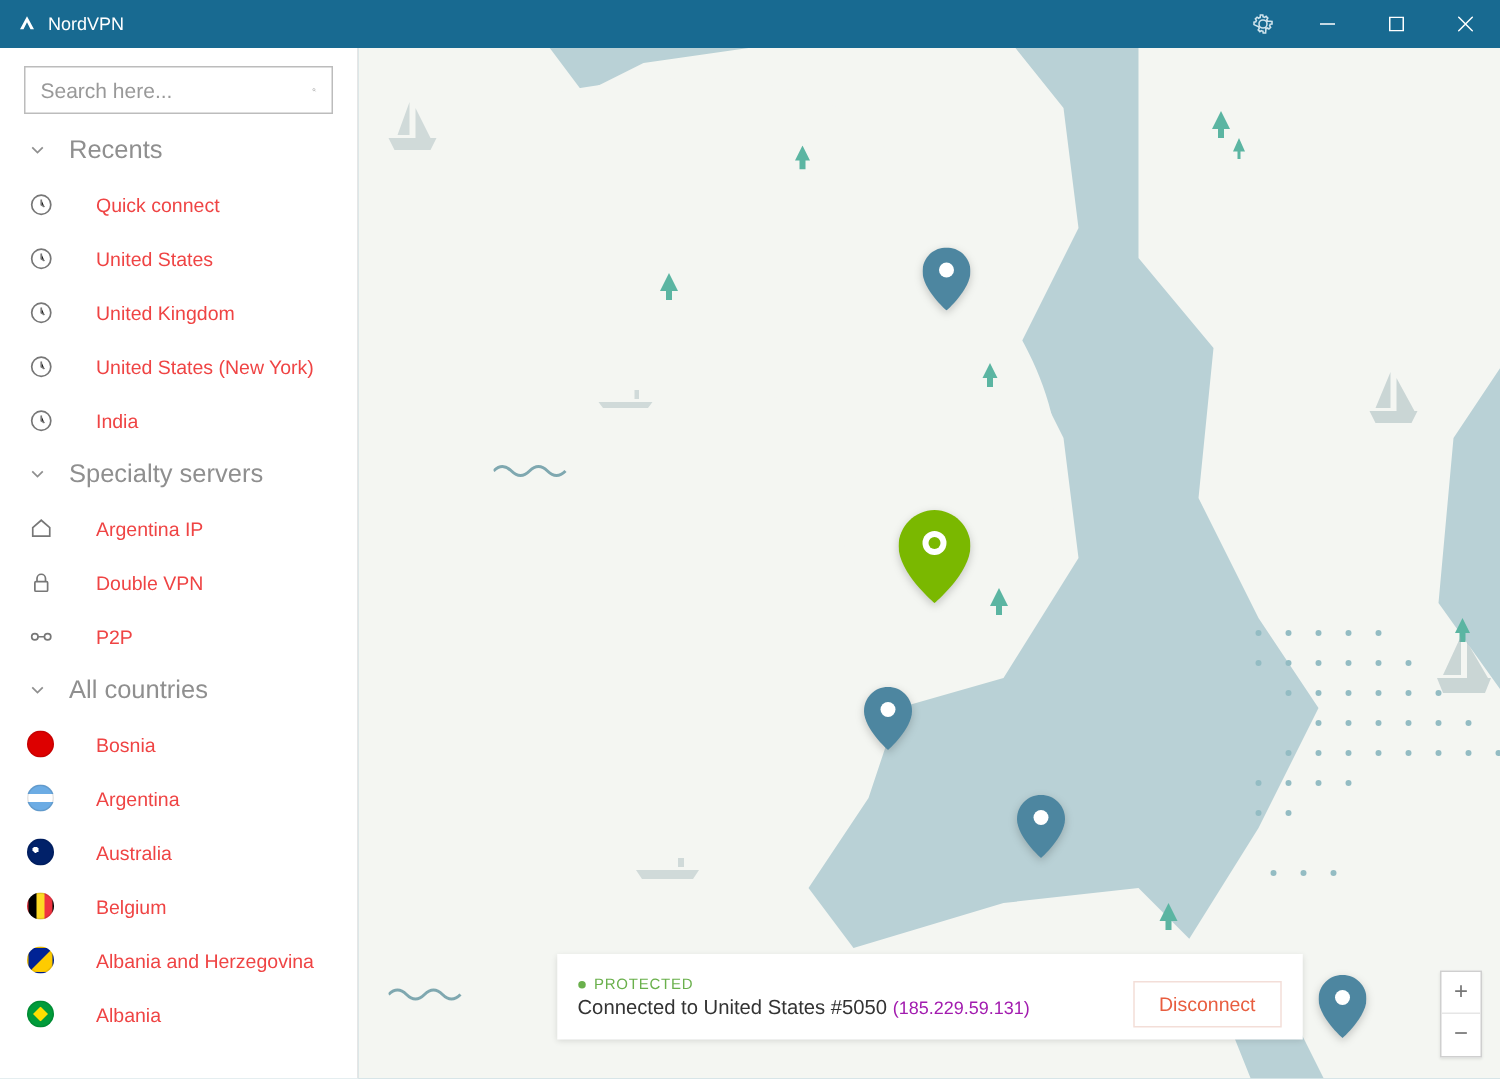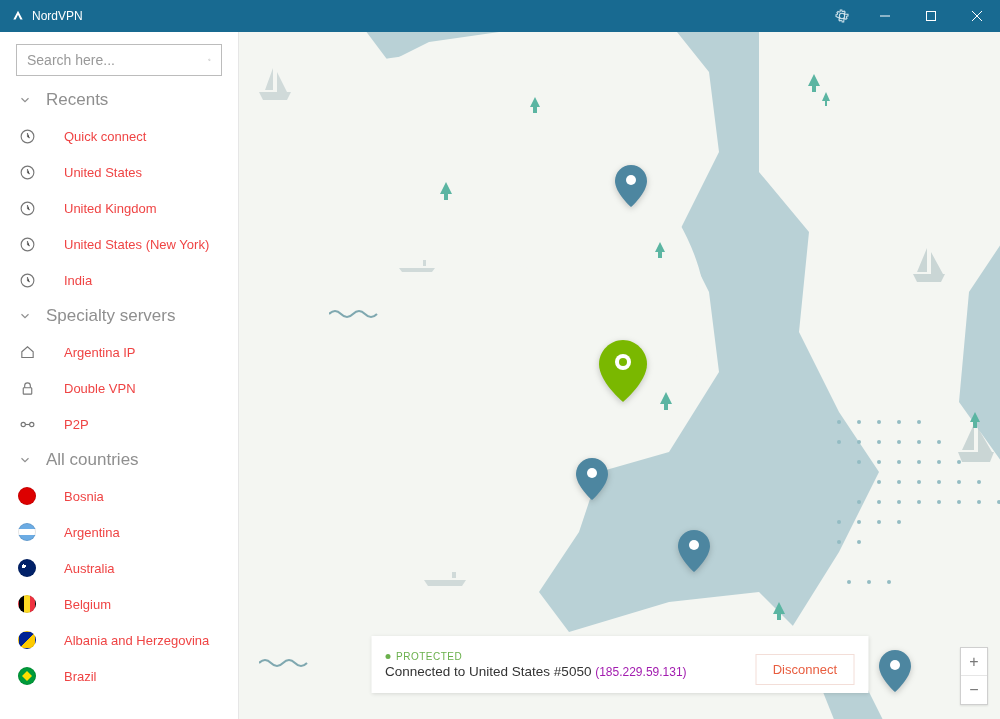--- a/index.html
+++ b/index.html
@@ -207,21 +207,21 @@
       <div class="item">
           <span class="flag flag-be"></span>
           <span>Belgium</span>
         </div>
       <div class="item">
           <span class="flag flag-ba"></span>
           <span>Albania and Herzegovina</span>
         </div>
       <div class="item">
           <span class="flag flag-br"></span>
-          <span>Brazil</span>
+          <span>Albania</span>
         </div>
     </div>
   </div>
 
   <div class="map">
     <svg class="world" viewBox="0 0 761 687">
 
       <g fill="#f4f6f2">
         <path d="M-10 -10 L120 -10 L150 30 L190 10 L260 0 L330 -10 L430 -10 L470 40 L480 120 L440 200 L470 260 L480 340 L430 420 L360 440 L340 500 L300 560 L330 600 L430 570 L520 560 L560 600 L600 700 L300 700 L-10 700 Z"></path>
         <path d="M520 -10 L770 -10 L770 200 L730 260 L720 370 L770 440 L770 700 L650 700 L620 640 L550 600 L600 520 L640 440 L600 380 L560 300 L570 200 L520 140 Z"></path>

